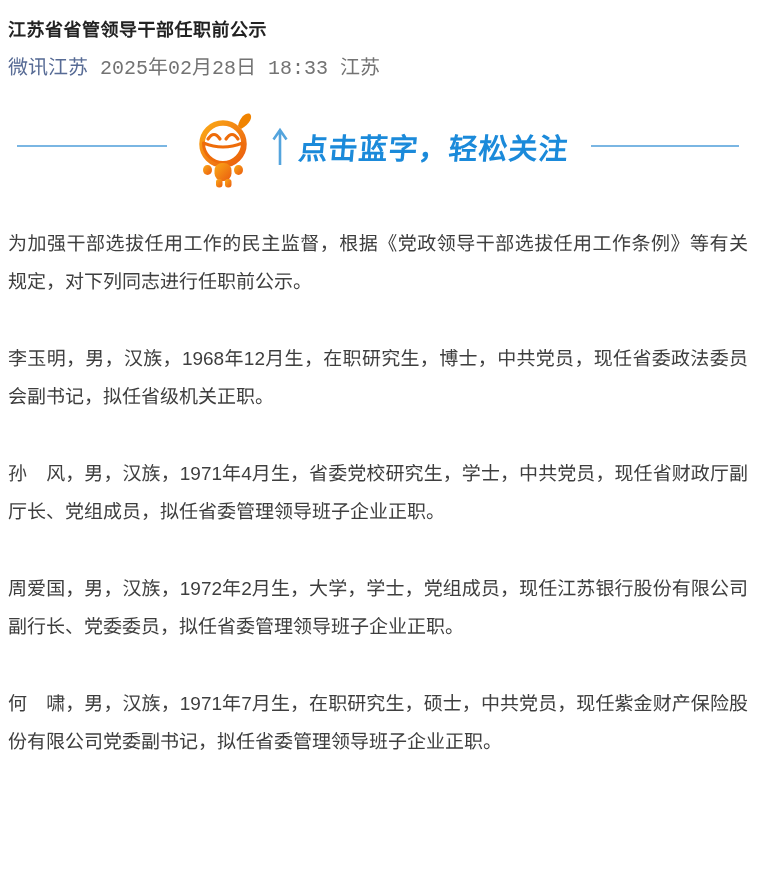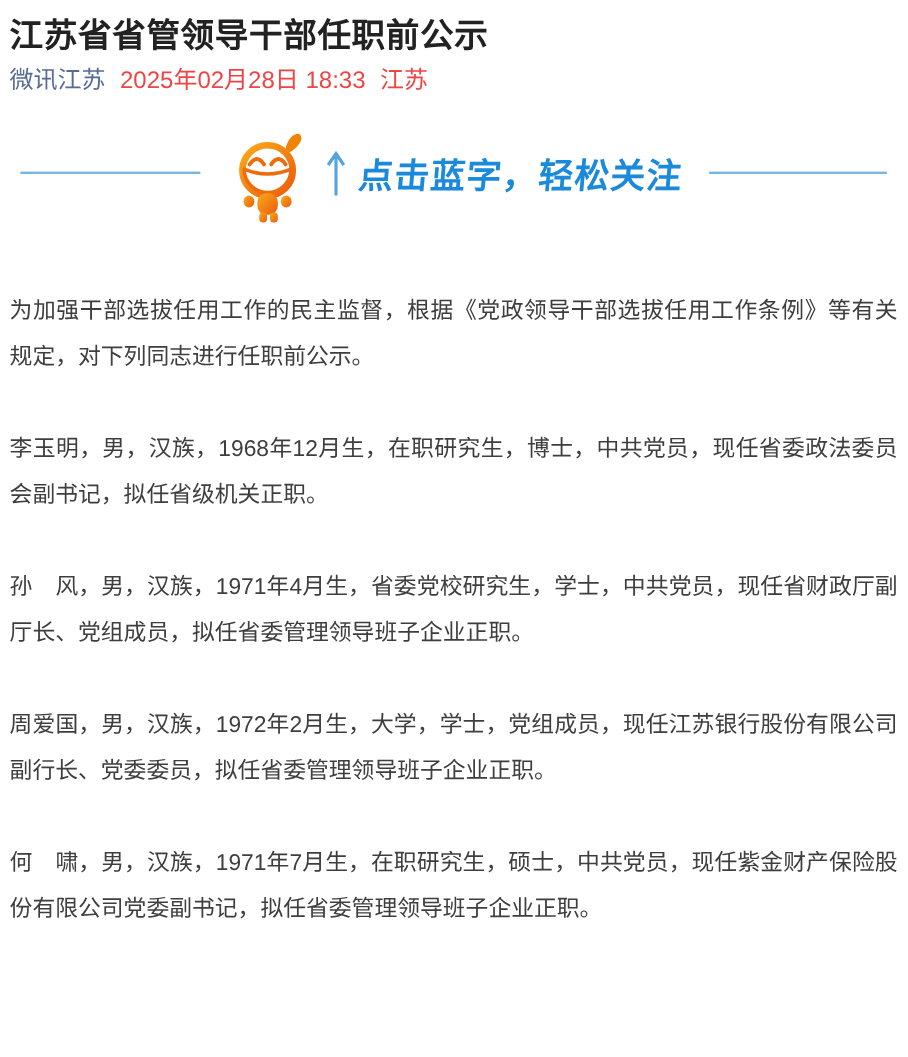--- a/index.html
+++ b/index.html
@@ -5,47 +5,47 @@
   html,body{margin:0;padding:0;background:#ffffff;}
   body{
     width:757px;height:881px;overflow:hidden;
     font-family:"Liberation Sans","DejaVu Sans",sans-serif;
     -webkit-font-smoothing:antialiased;
   }
   .page{padding:13px 9px 0 8px;box-sizing:border-box;}
 
   
   .title{
-    margin:0;font-size:28px;line-height:34px;font-weight:700;
+    margin:0;font-size:18px;line-height:34px;font-weight:700;
     color:#222222;letter-spacing:.5px;
   }
   .byline{
     margin-top:9px;display:flex;align-items:baseline;gap:12px;
     font-size:20px;line-height:22px;white-space:nowrap;
   }
   .byline .account{color:#576b95;cursor:pointer;}
-  .byline .meta{color:#ef4444;}
+  .byline .meta{color:#737373;font-family:Liberation Mono, monospace;}
 
   
   .banner{
     margin-top:15px;height:122px;box-sizing:border-box;padding-bottom:20px;
     display:flex;align-items:center;justify-content:center;cursor:pointer;
   }
   .hline{height:2px;background:#7ab6e3;flex:none;}
   .hline.left{width:150px;margin-right:30px;}
   .hline.right{width:148px;margin-left:22px;}
   .mascot{flex:none;position:relative;top:4px;}
   .up-arrow{flex:none;margin:0 10px 0 16px;}
   .banner-caption{
     flex:none;font-size:29px;font-weight:700;color:#1b8ada;
     transform:skewX(-5deg);letter-spacing:1px;white-space:nowrap;
   }
 
   
-  .content{margin-top:26px;}
+  .content{margin-top:8px;}
   .para{
     margin:0 0 39px 0;font-size:19px;line-height:38px;color:#3e3e3e;
     text-align:justify;text-justify:inter-ideograph;word-break:break-all;
   }
   .para:last-child{margin-bottom:0;}
 </style>
 </head>
 <body>
 
 <div class="page">

